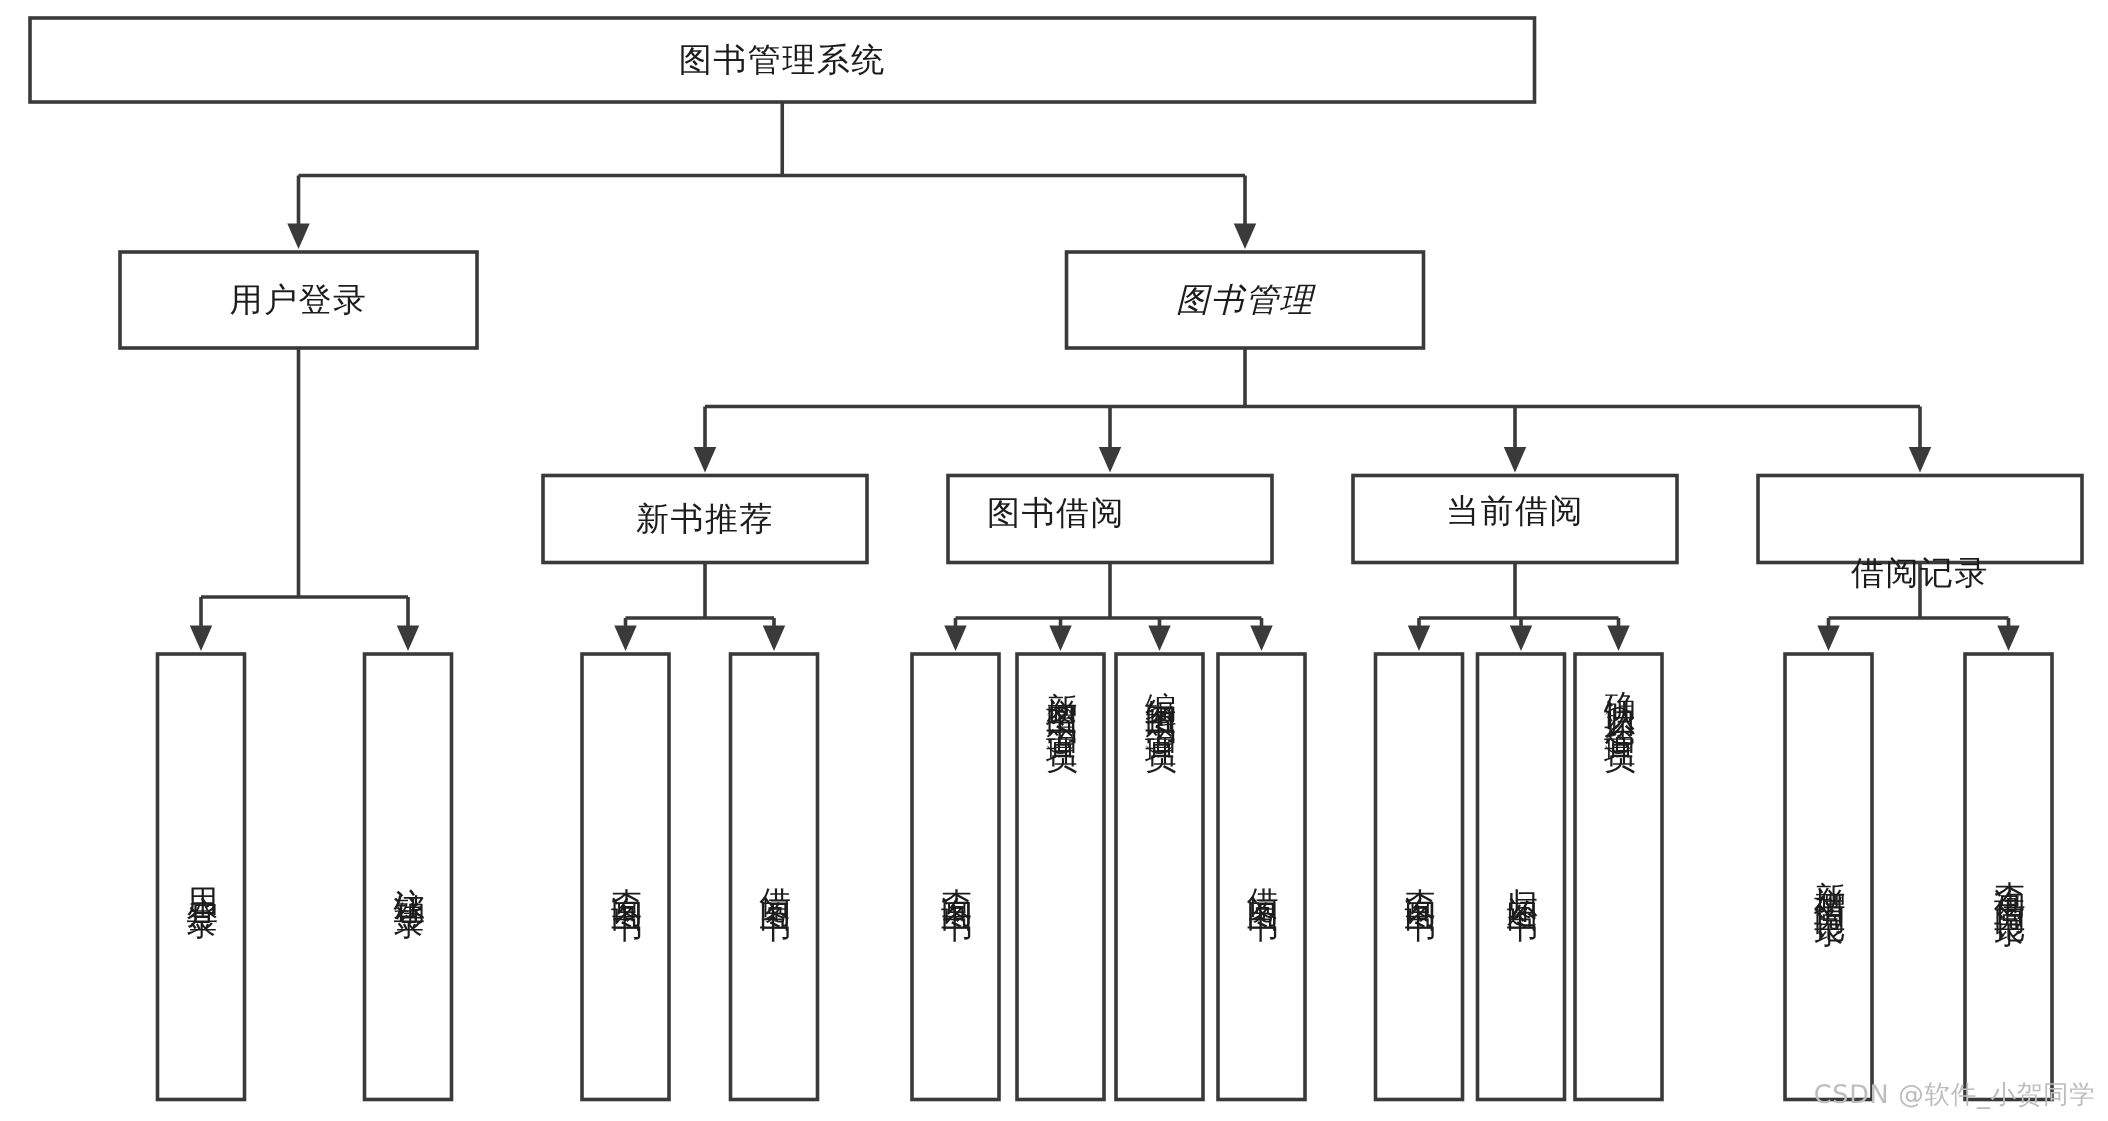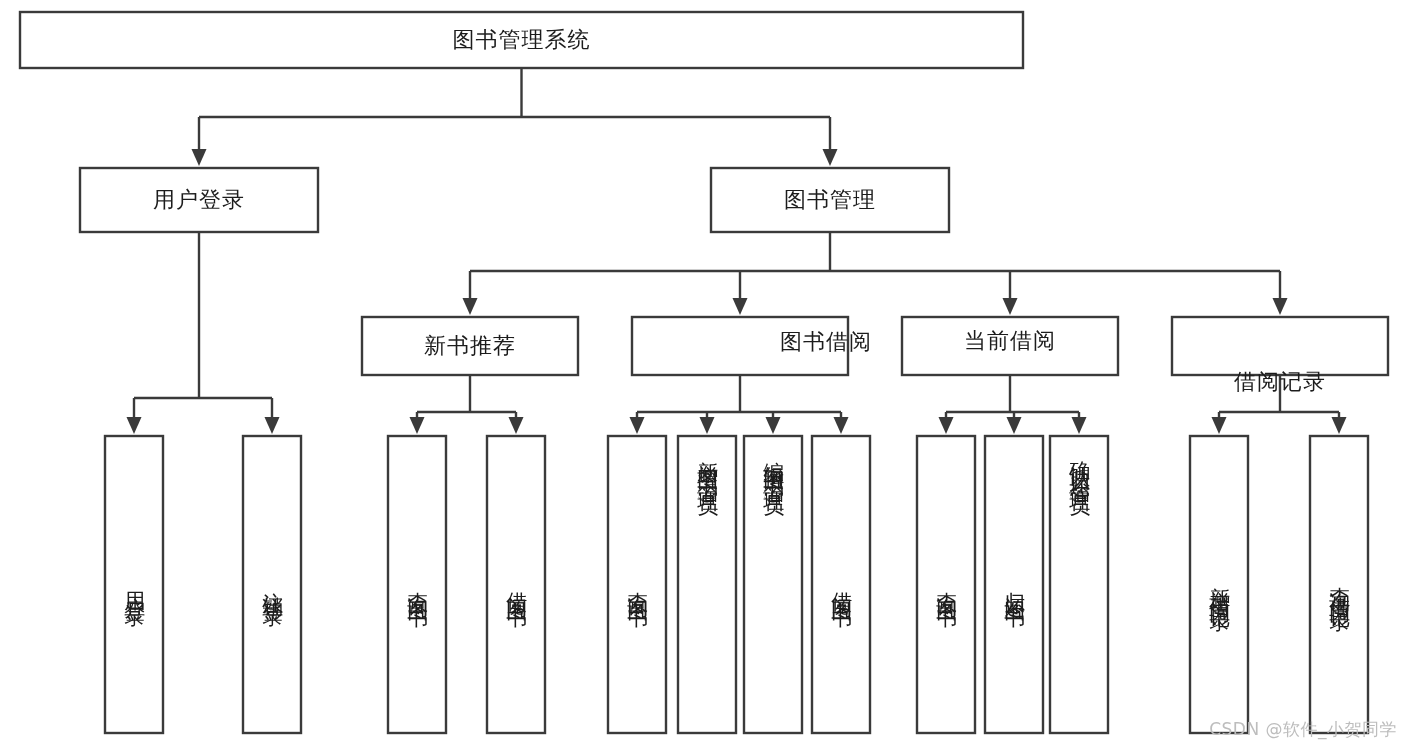--- a/index.html
+++ b/index.html
@@ -194,25 +194,25 @@
       <line x1="1219" y1="412" x2="1339" y2="412" class="edge-line"></line>
       <line x1="1219" y1="412" x2="1219" y2="418" class="edge-line"></line>
       <path d="M 1211.5 417 L 1226.5 417 L 1219 434 Z" class="edge-arrow"></path>
       <line x1="1339" y1="412" x2="1339" y2="418" class="edge-line"></line>
       <path d="M 1331.5 417 L 1346.5 417 L 1339 434 Z" class="edge-arrow"></path>
     </svg>
 <div class="hlabel-wrap" style="left: 20px; top: 12px; width: 1003px; height: 56px;">
       <span class="hlabel-text">图书管理系统</span>
     </div><div class="hlabel-wrap" style="left: 80px; top: 168px; width: 238px; height: 64px;">
       <span class="hlabel-text">用户登录</span>
-    </div><div class="hlabel-wrap" style="left: 711px; top: 168px; width: 238px; height: 64px;">
+    </div><div class="hlabel-wrap" style="left: 711px; top: 168px; width: 238px; height: 64px; font-style: italic;">
       <span class="hlabel-text">图书管理</span>
     </div><div class="hlabel-wrap" style="left: 362px; top: 317px; width: 216px; height: 58px;">
       <span class="hlabel-text">新书推荐</span>
-    </div><div class="hlabel-wrap" style="left: 656px; top: 317px; width: 216px; height: 50px; justify-content: flex-end;">
+    </div><div class="hlabel-wrap" style="left: 596px; top: 317px; width: 216px; height: 50px;">
       <span class="hlabel-text">图书借阅</span>
     </div><div class="hlabel-wrap" style="left: 902px; top: 317px; width: 216px; height: 48px;">
       <span class="hlabel-text">当前借阅</span>
     </div><div class="hlabel-wrap" style="left: 1172px; top: 317px; width: 216px; height: 58px; margin-top: 36px;">
       <span class="hlabel-text">借阅记录</span>
     </div><div class="vlabel-wrap" style="left: 105px; top: 444px; width: 58px; height: 281px; align-items: center;">
       <span class="vlabel-text">用户登录</span>
     </div><div class="vlabel-wrap" style="left: 243px; top: 444px; width: 58px; height: 281px; align-items: center;">
       <span class="vlabel-text">注销登录</span>
     </div><div class="vlabel-wrap" style="left: 388px; top: 444px; width: 58px; height: 281px; align-items: center;">

